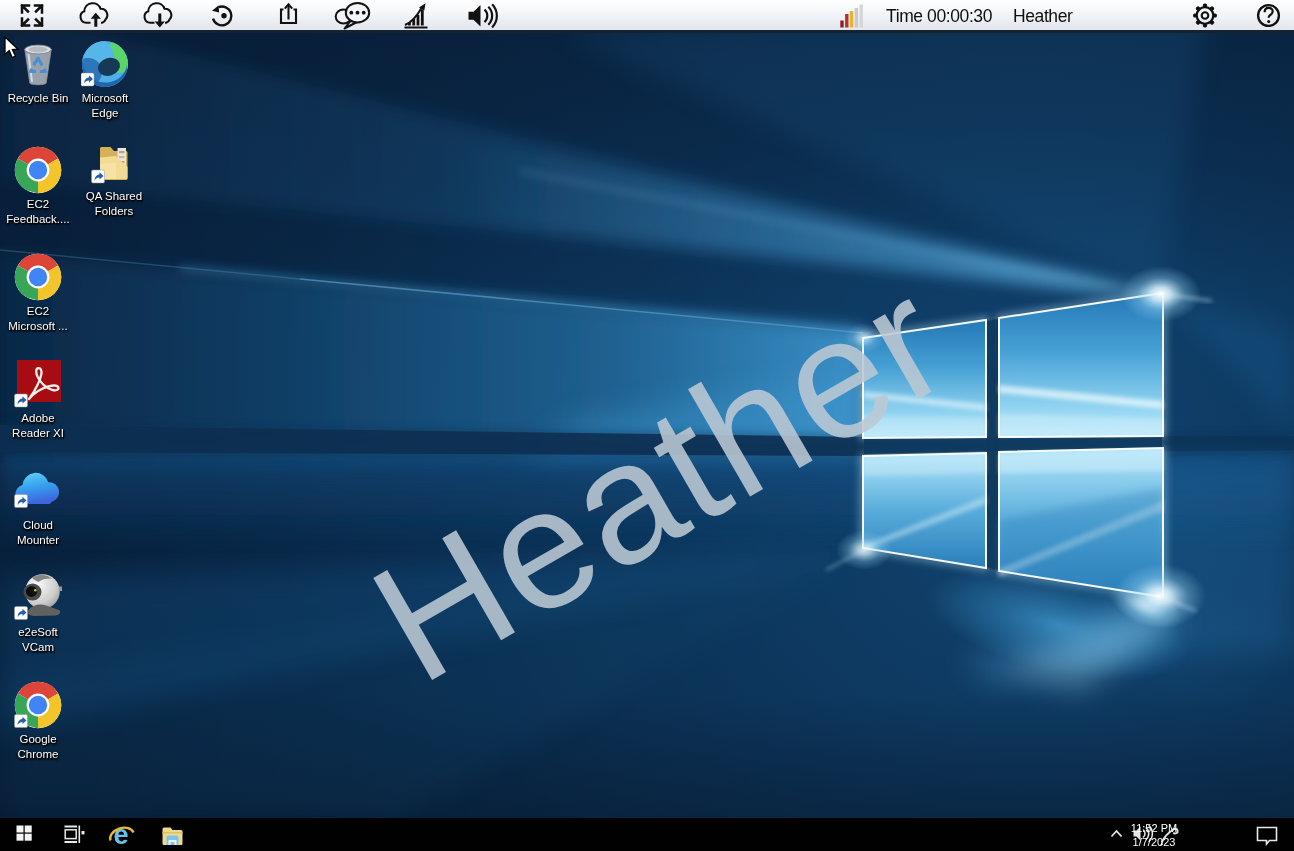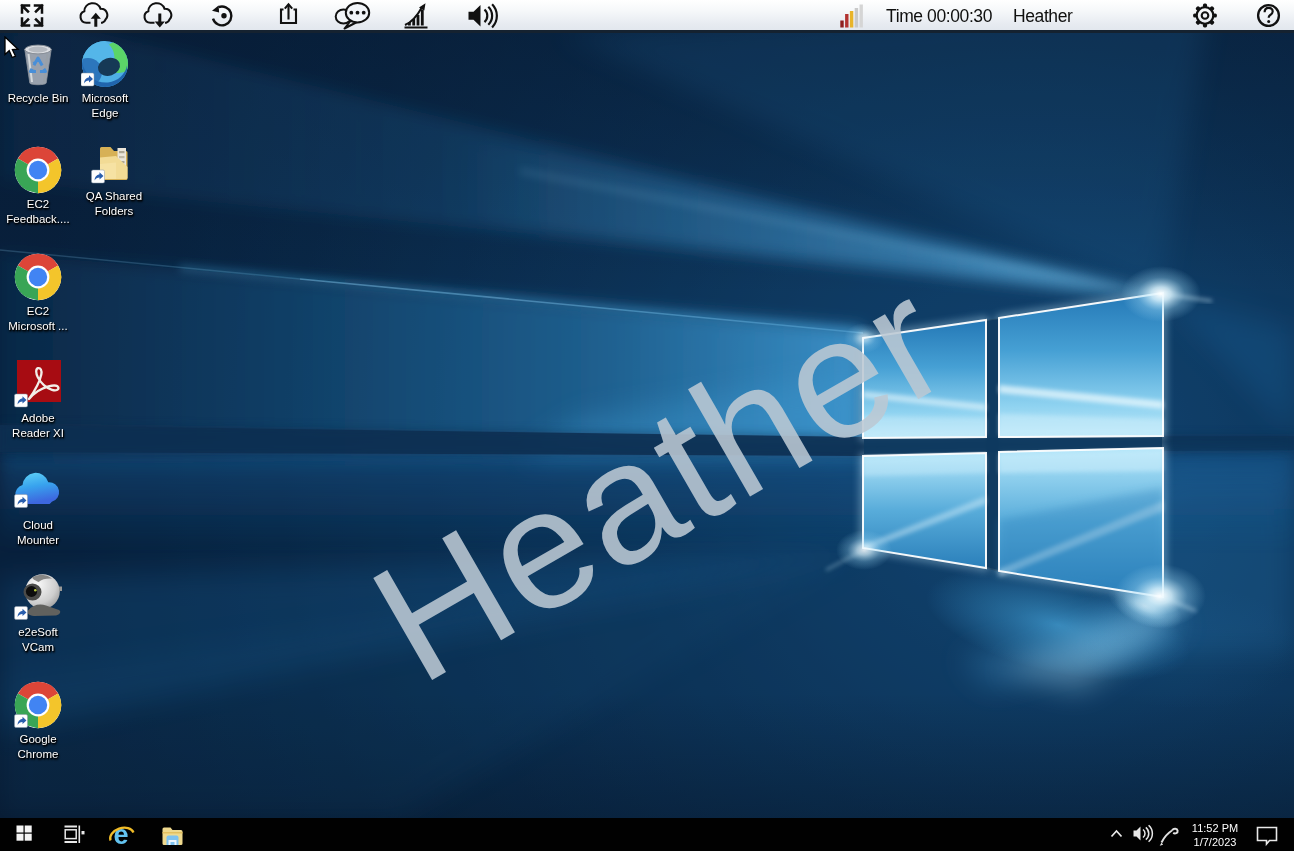--- a/index.html
+++ b/index.html
@@ -467,20 +467,20 @@
 <g stroke="#e0e0e0" stroke-width="2" fill="none">
 <path d="M1161.5 24.5 C1164 19.5 1168 15 1172 12.5"></path>
 <path d="M1172 12.5 c1.8 -2.8 5.2 -2 5.6 0.2 c0.4 2.2 -2.4 3.6 -4.4 2.2"></path>
 </g>
 <path d="M1161.5 24.5 l-1.8 3.2 3.4 -1 z" fill="#e0e0e0"></path>
 
 <g stroke="#e8e8e8" stroke-width="1.6" fill="none">
 <path d="M1257.5 9.5 h19 v13 h-7 l-3 3.5 0 -3.5 h-9 z"></path>
 </g>
 </svg>
-<div class="tray" style="left:1188px;top:3px;width:54px">11:52 PM<br>1/7/2023</div>
+<div class="tray" style="left:1127px;top:3px;width:54px">11:52 PM<br>1/7/2023</div>
 </div>
 
 <svg width="20" height="25" viewBox="0 0 20 25" style="position:absolute;left:3px;top:36px">
 <path d="M2 1 L2 18.5 L6.2 14.7 L9.2 21.5 L12.4 20.1 L9.4 13.5 L15 13.2 Z" fill="#fff" stroke="#000" stroke-width="1.3"></path>
 </svg>
 
 </div>
 
 </body></html>

